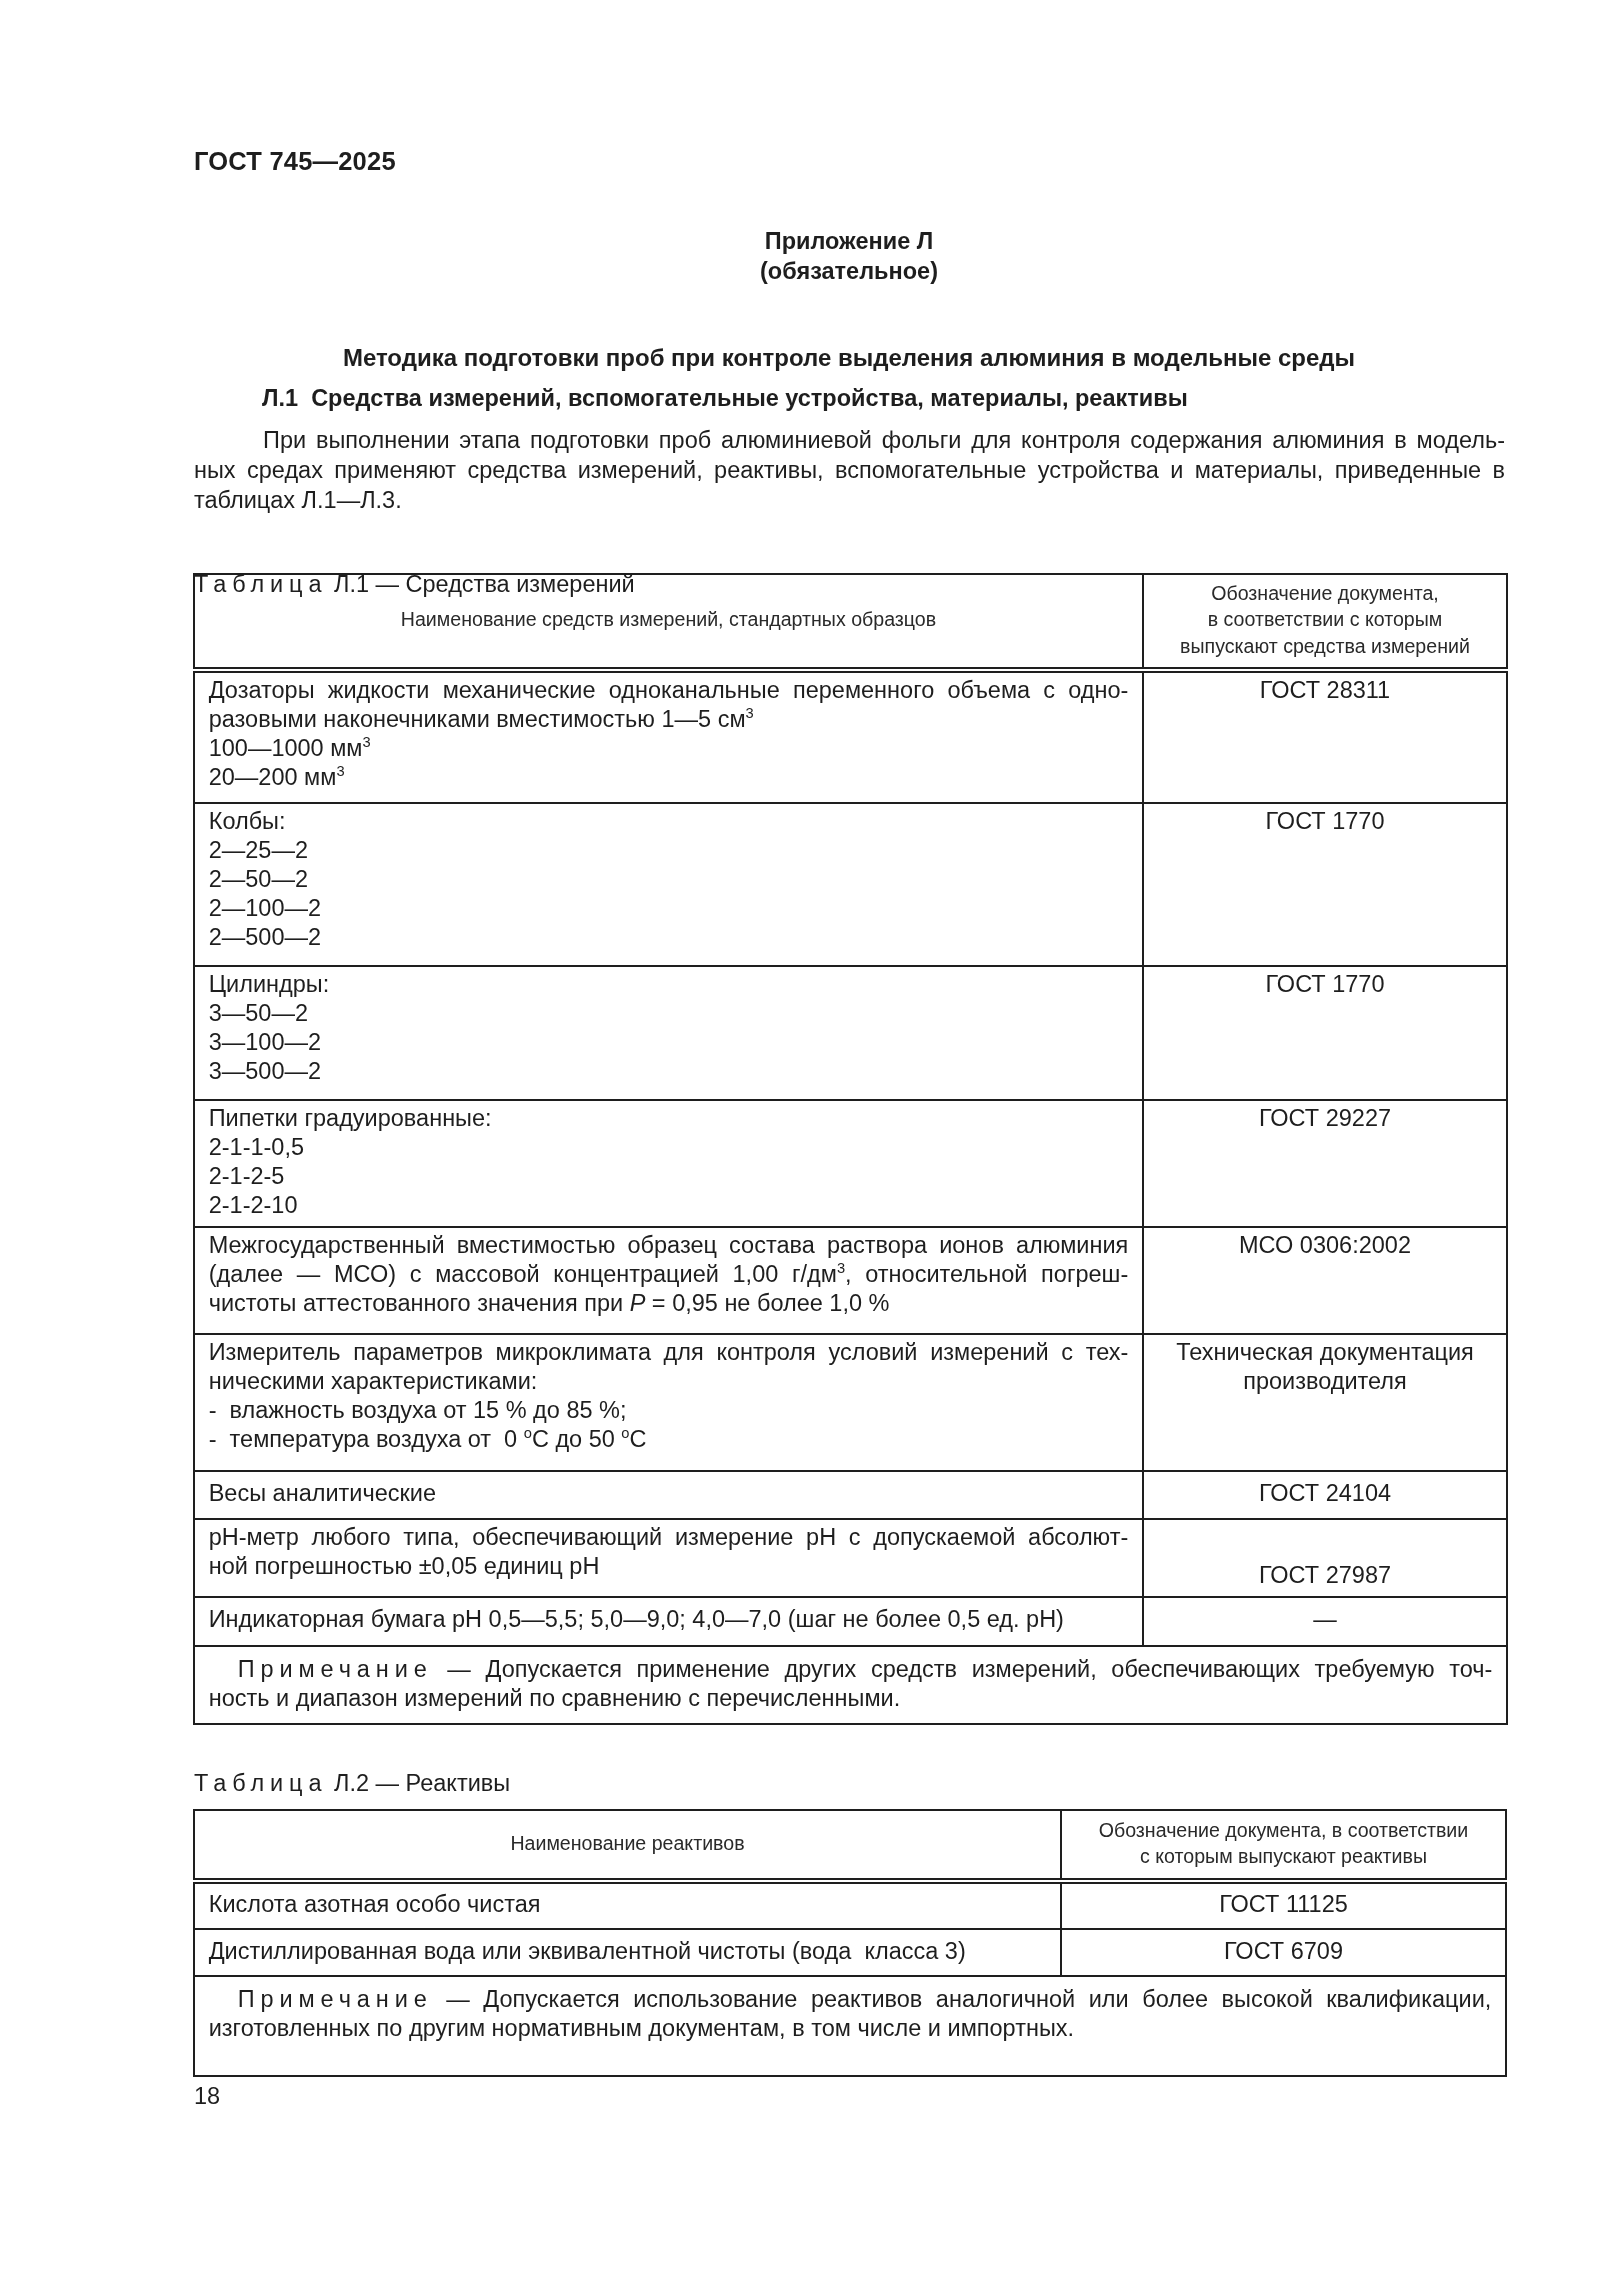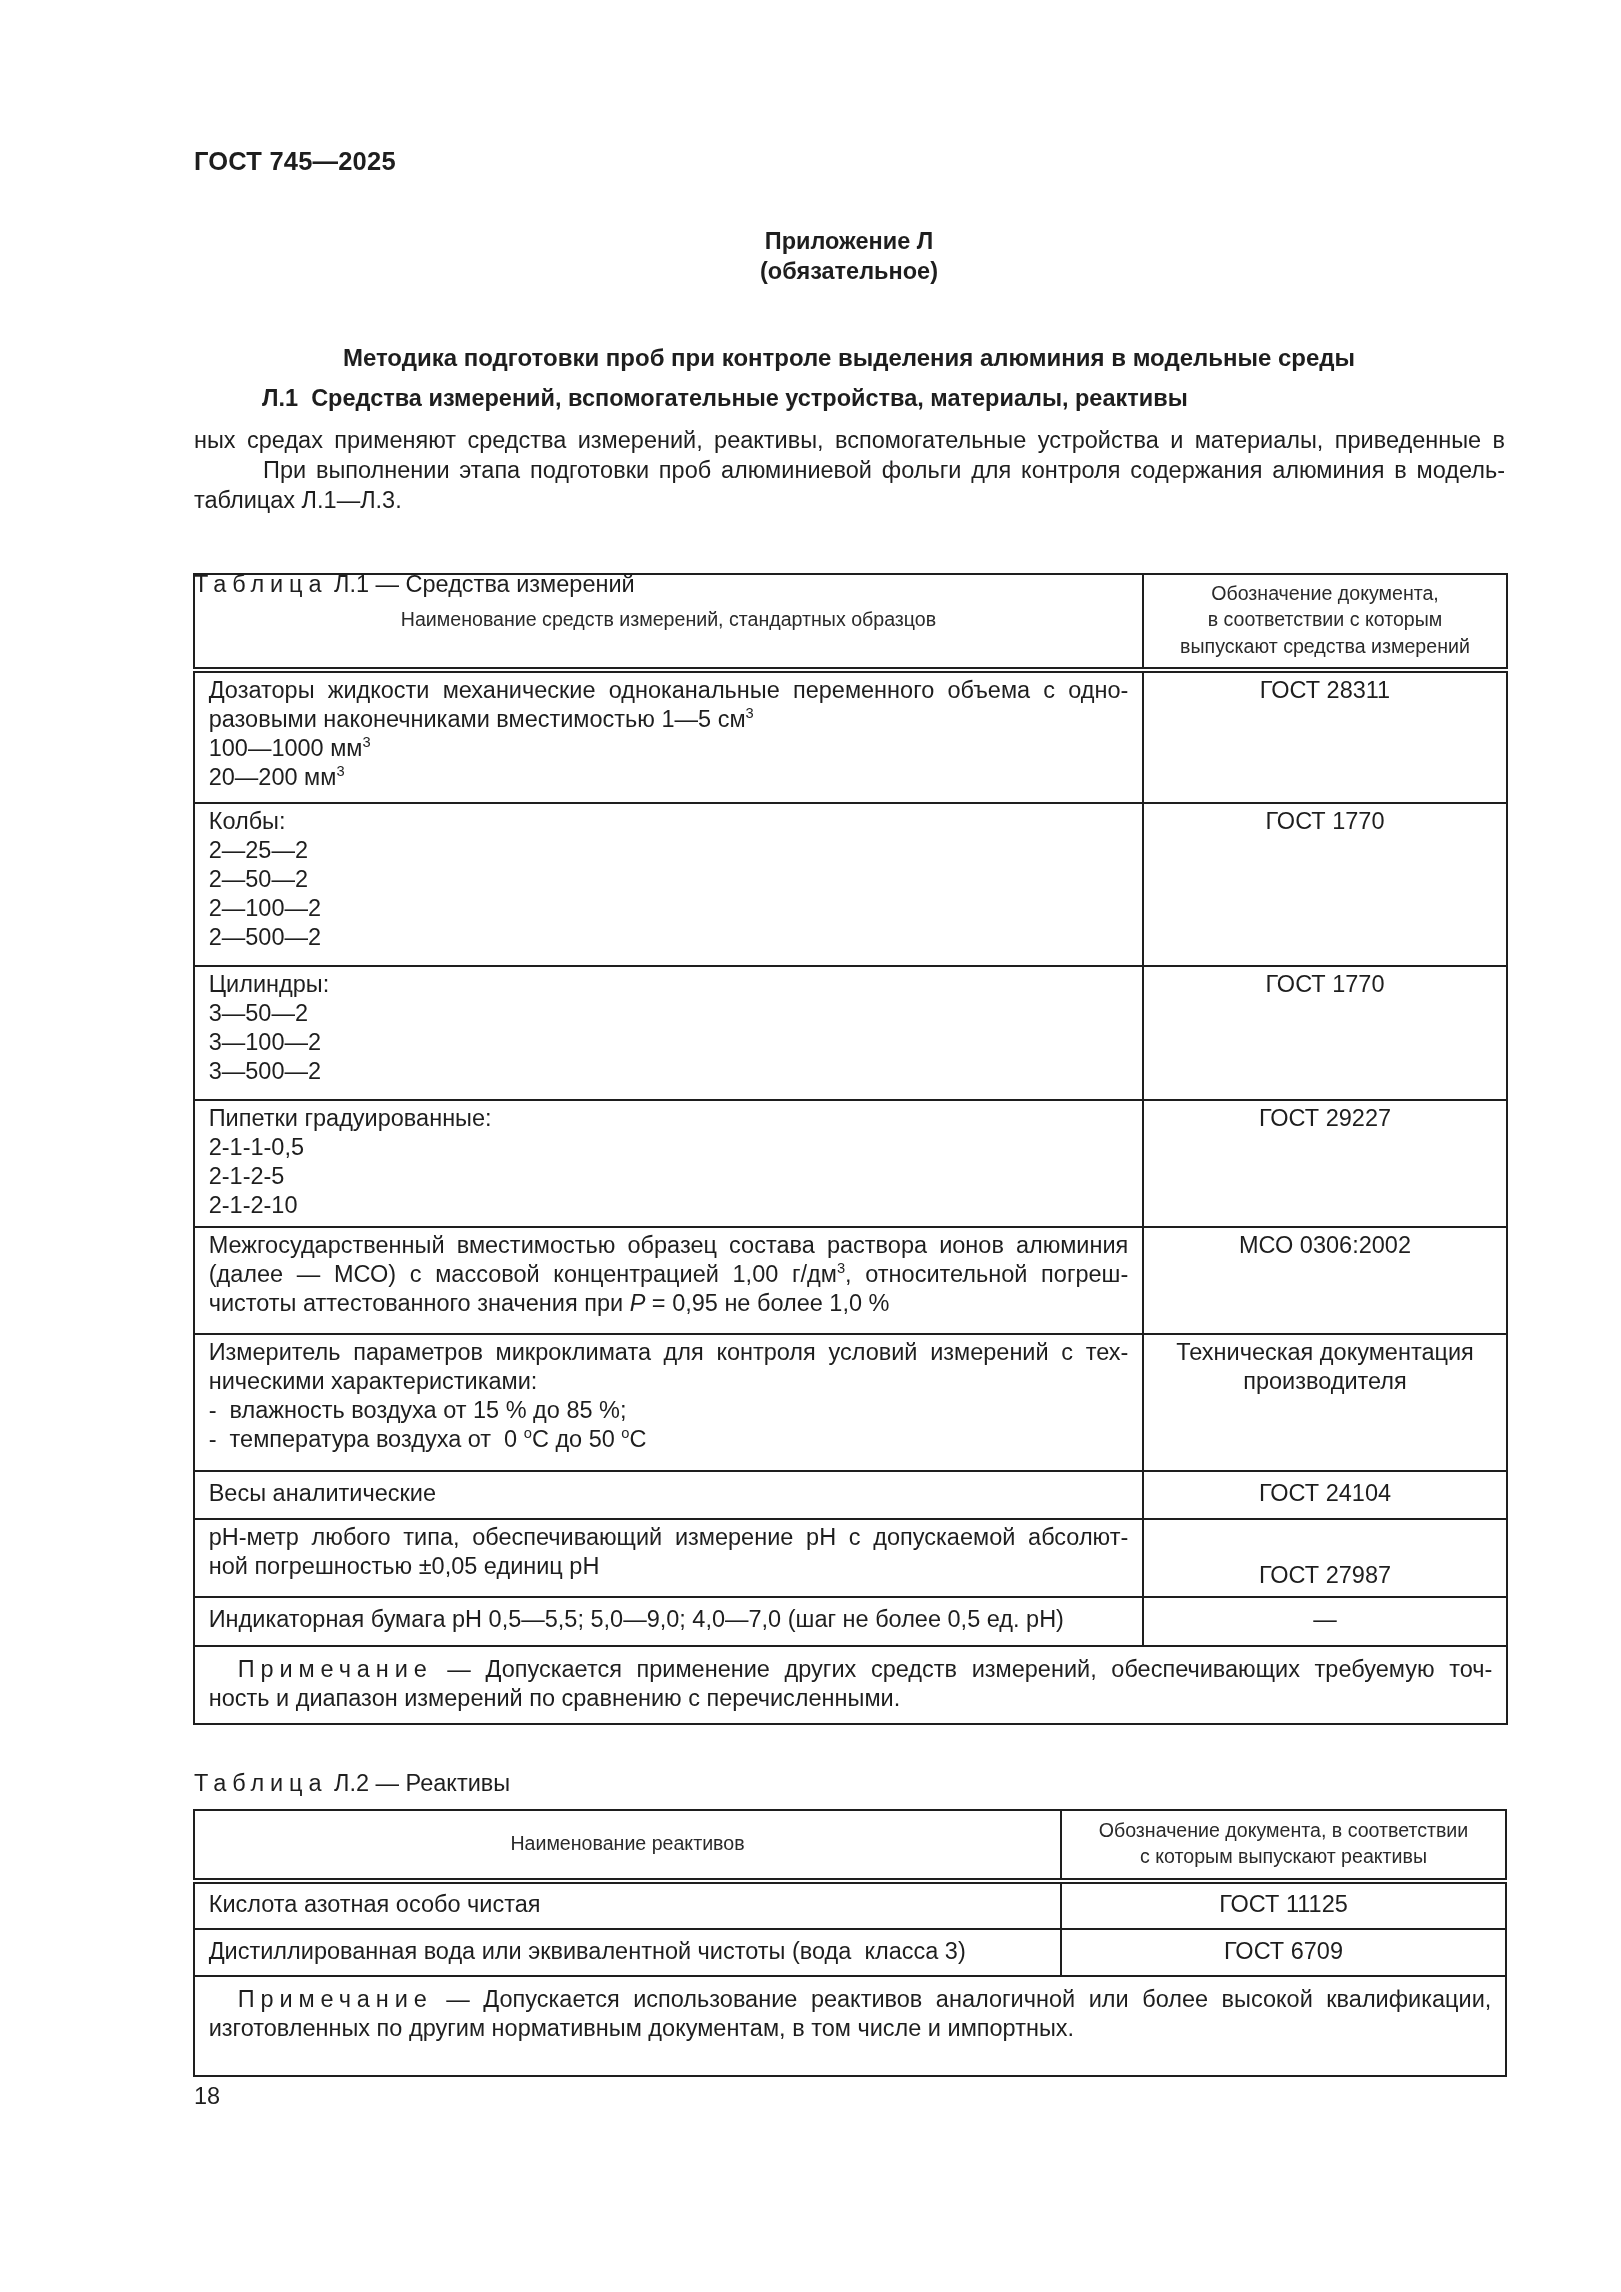--- a/index.html
+++ b/index.html
@@ -38,22 +38,22 @@
 
 <div class="abs doc-header">ГОСТ 745—2025</div>
 
 <div class="abs center appendix-title">Приложение Л</div>
 <div class="abs center appendix-type">(обязательное)</div>
 <div class="abs center method-title">Методика подготовки проб при контроле выделения алюминия в модельные среды</div>
 
 <div class="abs section-title" style="white-space:pre;">Л.1  Средства измерений, вспомогательные устройства, материалы, реактивы</div>
 
 <div class="abs para">
+  <span class="l first">При выполнении этапа подготовки проб алюминиевой фольги для контроля содержания алюминия в модель-</span>
   <span class="l">ных средах применяют средства измерений, реактивы, вспомогательные устройства и материалы, приведенные в</span>
-  <span class="l first">При выполнении этапа подготовки проб алюминиевой фольги для контроля содержания алюминия в модель-</span>
   <span class="l last">таблицах Л.1—Л.3.</span>
 </div>
 
 <div class="abs caption" style="top:534px;margin-top:36px;"><span class="spaced">Таблица</span><span style="white-space:pre;"> Л.1 — Средства измерений</span></div>
 
 <table class="t" style="top:573px;">
   <colgroup>
       <col style="width:949px">
       <col style="width:364px">
     </colgroup>

